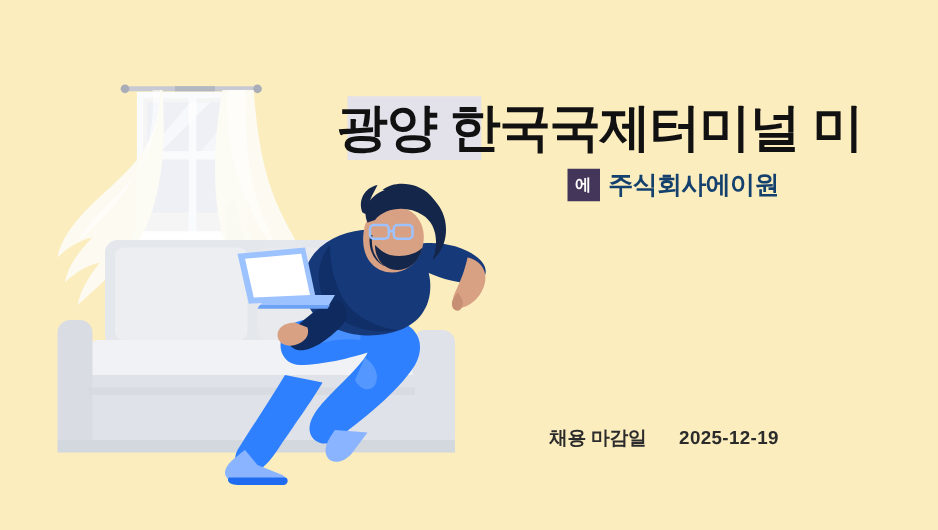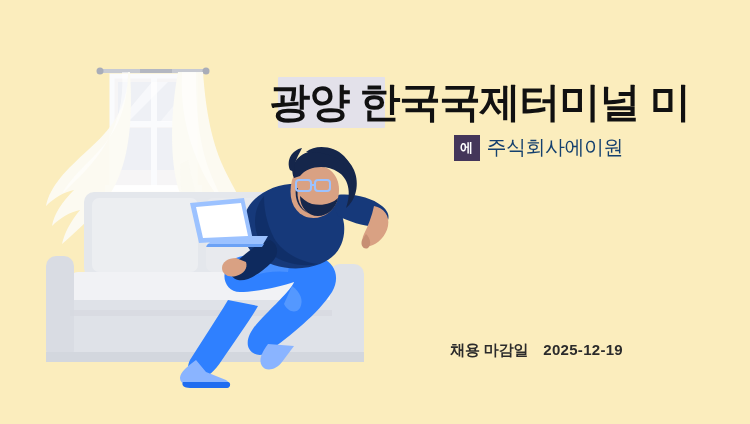--- a/index.html
+++ b/index.html
@@ -54,35 +54,35 @@
     display:inline-flex; align-items:center; justify-content:center;
     width:26px; height:26px;
     background:#44365a;
     color:#ffffff;
     font-size:13px;
     font-weight:bold;
     line-height:1;
   }
   #company-name {
     font-size:20px;
-    font-weight:normal;
+    font-weight:bold;
     color:#14406e;
     letter-spacing:-0.5px;
     white-space:nowrap;
   }
 
   #deadline-row {
     position:absolute;
     right:62px; top:341px;
     font-size:15px;
     font-weight:bold;
     color:#2b2b2b;
     letter-spacing:-0.2px;
     white-space:nowrap;
-    display:flex; align-items:baseline; gap:15px;
+    display:flex; align-items:baseline; gap:26px;
   }
   #deadline-value { letter-spacing:0.3px;text-align:center; }
 </style>
 </head>
 <body>
 
 <div id="banner">
 
   <div id="illustration">
     <svg width="430" height="424" viewBox="0 0 430 424" xmlns="http://www.w3.org/2000/svg">

